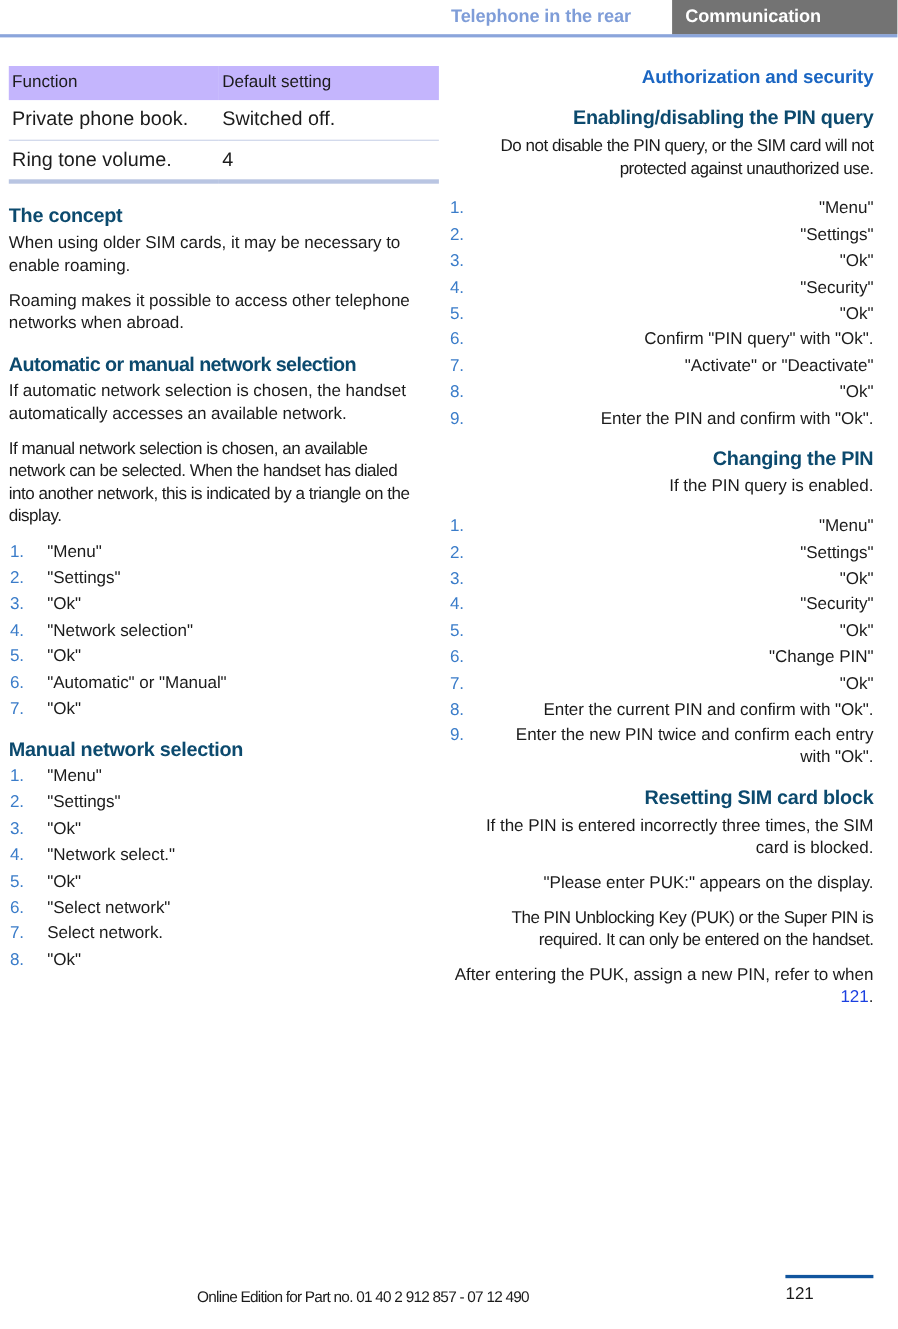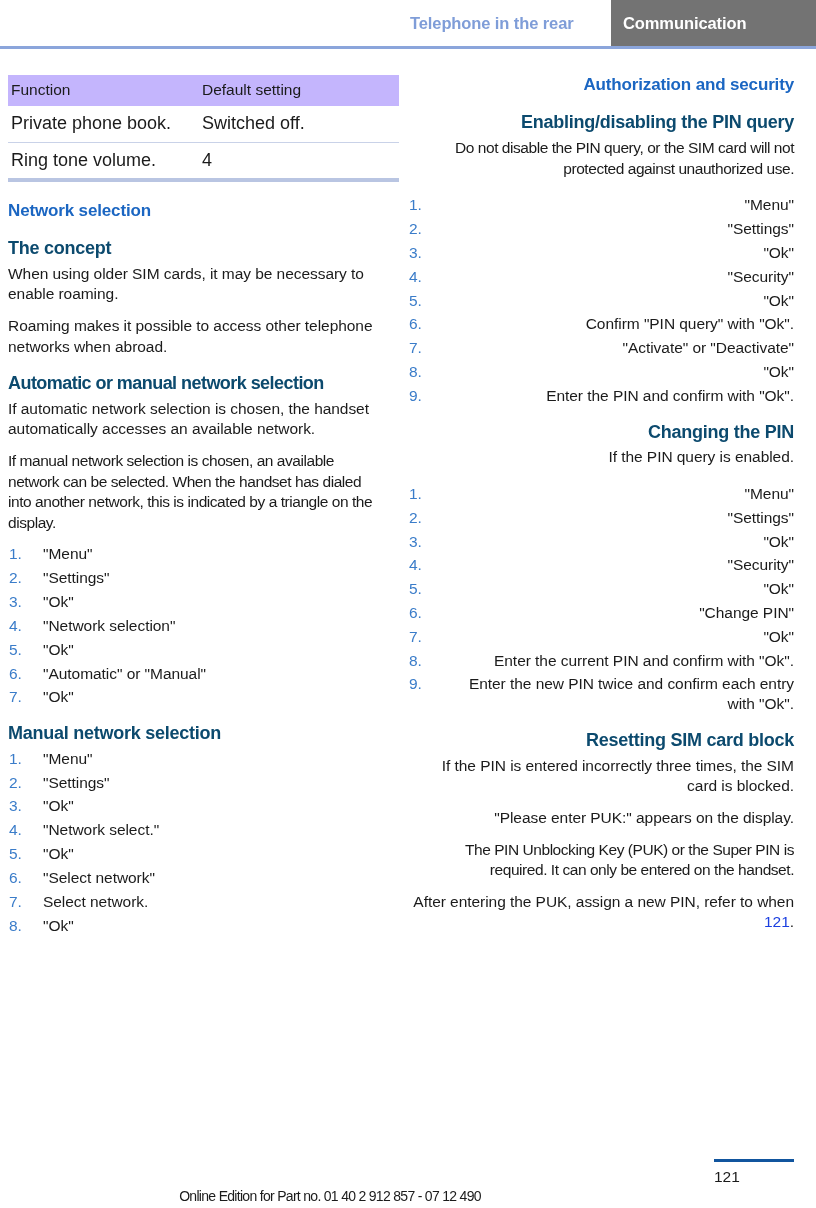--- a/index.html
+++ b/index.html
@@ -13,21 +13,21 @@
     font-family: "Liberation Sans", sans-serif;
     color: #1b1b1b;
     position: relative;
     overflow: hidden;
   }
 
   
   .page-header {
     display: flex;
     align-items: stretch;
-    height: 46px;
+    height: 31px;
     width: 816px;
   }
   .header-spacer { flex: 0 0 399px; background: #ffffff; }
   .header-chapter {
     flex: 0 0 212px;
     background: #ffffff;
     color: #7f9dd8;
     font-size: 16.5px;
     font-weight: bold;
     letter-spacing: -0.1px;
@@ -163,21 +163,21 @@
   .footer {
     position: absolute;
     left: 0;
     bottom: 0;
     width: 816px;
     height: 60px;
   }
   .footer-note {
     position: absolute;
     left: 0;
-    bottom: 4px;
+    bottom: 21px;
     width: 660px;
     text-align: center;
     font-size: 14px;
     letter-spacing: -0.7px;
     color: #1b1b1b;
   }
   .folio {
     position: absolute;
     right: 22px;
     bottom: 22px;
@@ -221,21 +221,20 @@
           <td>Private phone book.</td>
           <td>Switched off.</td>
         </tr>
         <tr class="last-row">
           <td>Ring tone volume.</td>
           <td>4</td>
         </tr>
       </tbody>
     </table>
 
-    <h1 class="sec">Network selection</h1>
 
     <h2 class="sub">The concept</h2>
     <p class="para">When using older SIM cards, it may be necessary to enable roaming.</p>
     <p class="para last">Roaming makes it possible to access other telephone networks when abroad.</p>
 
     <h2 class="sub tight">Automatic or manual network selection</h2>
     <p class="para">If automatic network selection is chosen, the handset automatically accesses an available network.</p>
     <p class="para tight">If manual network selection is chosen, an available network can be selected. When the handset has dialed into another network, this is indicated by a triangle on the display.</p>
 
     <ol class="steps">

